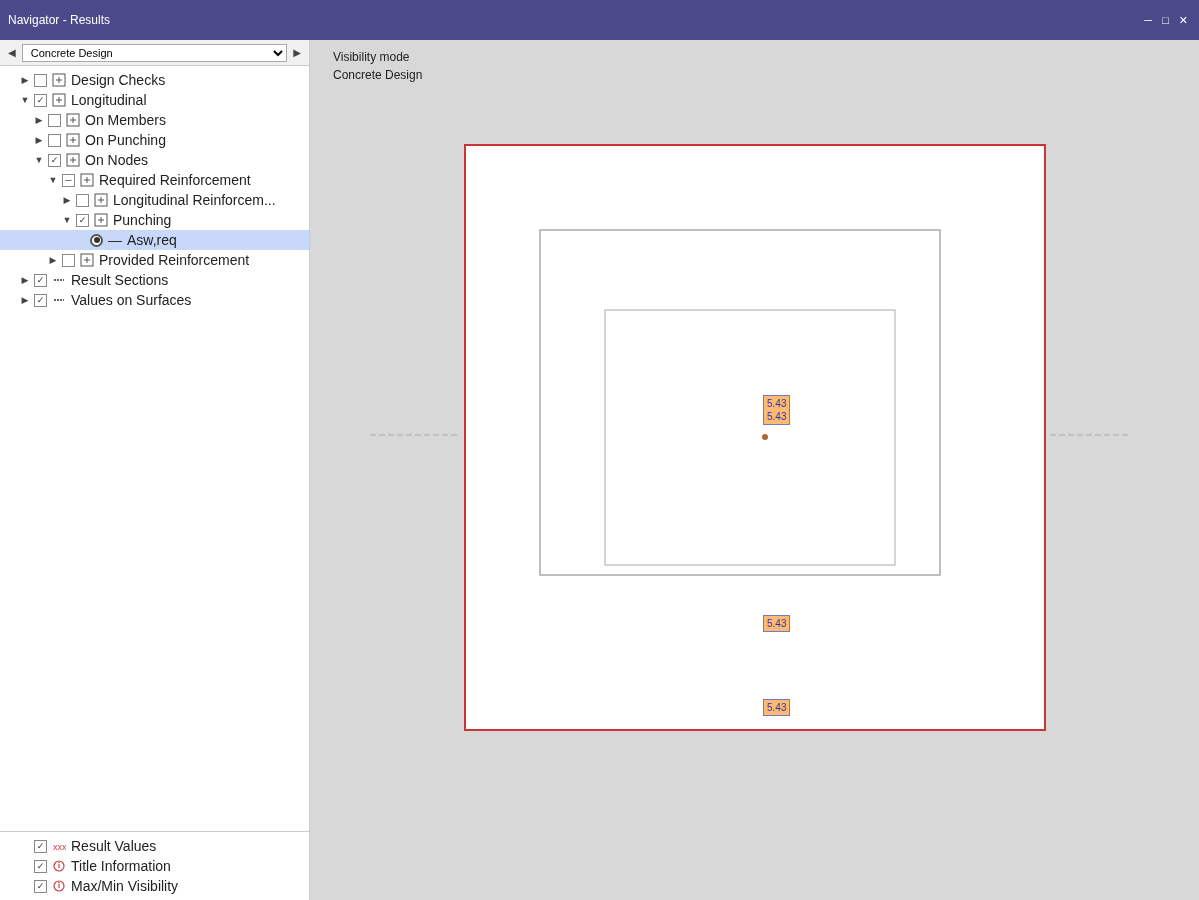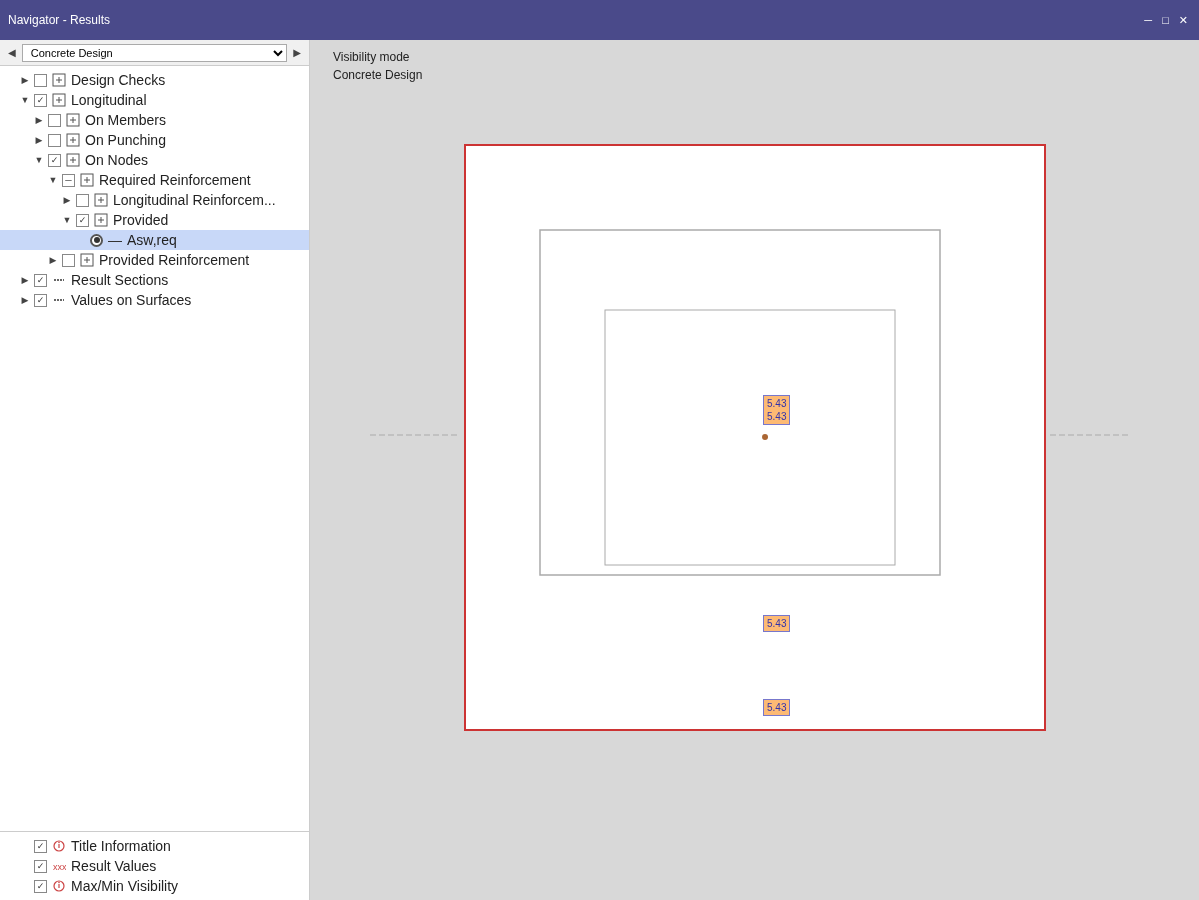--- a/index.html
+++ b/index.html
@@ -335,21 +335,21 @@
       <div class="tree-item indent-4">
         <span class="expand-arrow">▼</span>
         <div class="checkbox checked"></div>
         <span class="node-icon">
           <svg width="14" height="14" viewBox="0 0 14 14">
               <rect x="1" y="1" width="12" height="12" fill="none" stroke="#555" stroke-width="1"></rect>
               <line x1="4" y1="7" x2="10" y2="7" stroke="#555" stroke-width="1"></line>
               <line x1="7" y1="4" x2="7" y2="10" stroke="#555" stroke-width="1"></line>
             </svg>
         </span>
-        <span class="tree-label">Provided</span>
+        <span class="tree-label">Punching</span>
       </div>
 
       <div class="tree-item selected indent-5">
         <span class="expand-arrow"></span>
         <div class="radio-icon checked"></div>
         <span class="node-icon" style="font-size:14px;color:#333;">—</span>
         <span class="tree-label">Asw,req</span>
       </div>
 
       <div class="tree-item indent-3">
@@ -385,42 +385,42 @@
             </svg>
         </span>
         <span class="tree-label">Values on Surfaces</span>
       </div>
     </div>
 
     <div class="navigator-bottom">
       <div class="tree-item indent-1">
         <span class="expand-arrow"></span>
         <div class="checkbox checked"></div>
+        <span class="node-icon" style="color:#c44;">
+          <svg width="14" height="14" viewBox="0 0 14 14">
+              <text x="1" y="11" font-size="9" fill="#c44">xxx</text>
+            </svg>
+        </span>
+        <span class="tree-label">Result Values</span>
+      </div>
+      <div class="tree-item indent-1">
+        <span class="expand-arrow"></span>
+        <div class="checkbox checked"></div>
         <span class="node-icon">
           <svg width="14" height="14" viewBox="0 0 14 14">
               <circle cx="7" cy="7" r="5" fill="none" stroke="#c44" stroke-width="1.2"></circle>
               <line x1="7" y1="5" x2="7" y2="9" stroke="#c44" stroke-width="1.2"></line>
               <circle cx="7" cy="3.5" r="0.8" fill="#c44"></circle>
             </svg>
         </span>
         <span class="tree-label">Title Information</span>
       </div>
       <div class="tree-item indent-1">
         <span class="expand-arrow"></span>
         <div class="checkbox checked"></div>
-        <span class="node-icon" style="color:#c44;">
-          <svg width="14" height="14" viewBox="0 0 14 14">
-              <text x="1" y="11" font-size="9" fill="#c44">xxx</text>
-            </svg>
-        </span>
-        <span class="tree-label">Result Values</span>
-      </div>
-      <div class="tree-item indent-1">
-        <span class="expand-arrow"></span>
-        <div class="checkbox checked"></div>
         <span class="node-icon">
           <svg width="14" height="14" viewBox="0 0 14 14">
               <circle cx="7" cy="7" r="5" fill="none" stroke="#c44" stroke-width="1.2"></circle>
               <line x1="7" y1="5" x2="7" y2="9" stroke="#c44" stroke-width="1.2"></line>
               <circle cx="7" cy="3.5" r="0.8" fill="#c44"></circle>
             </svg>
         </span>
         <span class="tree-label">Max/Min Visibility</span>
       </div>
     </div>

